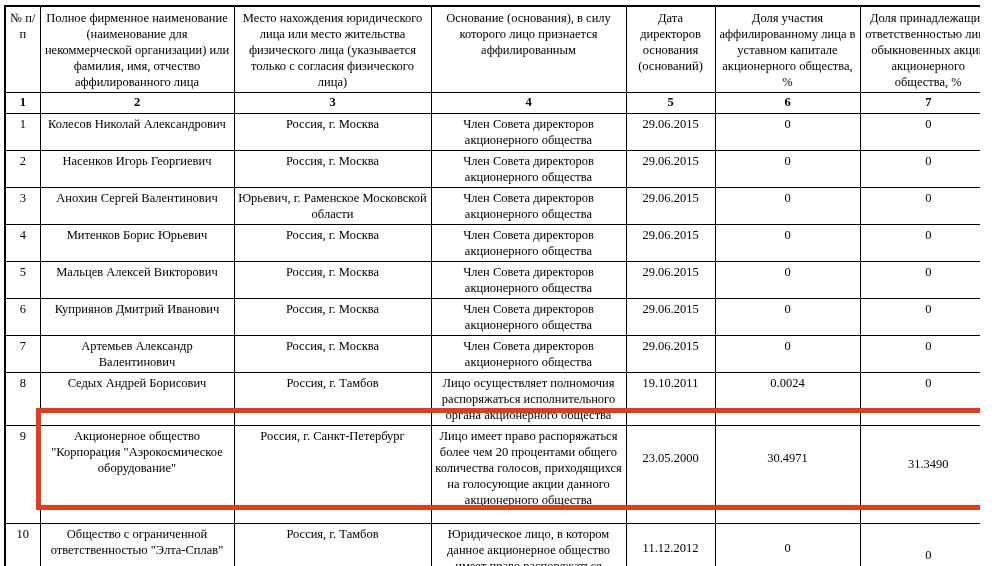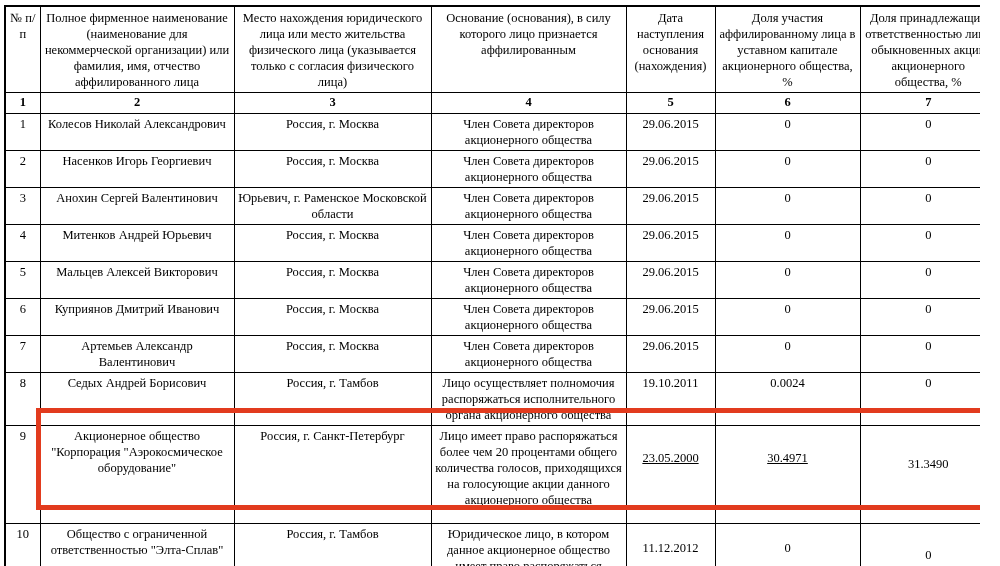--- a/index.html
+++ b/index.html
@@ -33,21 +33,21 @@
   tr.hdr td { padding-top: 3px; }
   tr.hdr { height: 81px; }
   tr.idx { height: 21px; }
   tr.idx td { font-weight: bold; padding: 1px 3px; }
   tr.r-std { height: 36px; }
   tr.r8 { height: 53px; }
   tr.r9 { height: 98px; }
   tr.r10 { height: 50px; }
   td.c-name { text-align: left; padding-left: 6px; padding-right: 4px; }
   td.c-num { padding-left: 1px; padding-right: 1px; }
-  tr.r9 td.c-date, tr.r9 td.c-cap { padding-top: 24px; text-decoration: underline; }
+  tr.r9 td.c-date, tr.r9 td.c-cap { padding-top: 24px; }
   tr.r9 td.c-com { padding-top: 30px; }
   tr.r10 td.c-date, tr.r10 td.c-cap { padding-top: 16px; }
   tr.r10 td.c-com { padding-top: 23px; }
   .hl-box {
     position: absolute;
     left: 36px;
     top: 408px;
     width: 960px;
     height: 102px;
     border: 5px solid #e23b1e;
@@ -70,21 +70,21 @@
         <col style="width:145px">
         <col style="width:137px">
     </colgroup>
 
     <tbody>
         <tr class="hdr">
       <td>№ п/п</td>
       <td>Полное фирменное наименование (наименование для некоммерческой организации) или фамилия, имя, отчество аффилированного лица</td>
       <td>Место нахождения юридического лица или место жительства физического лица (указывается только с согласия физического лица)</td>
       <td>Основание (основания), в силу которого лицо признается аффилированным</td>
-      <td>Дата наступления основания (нахождения)</td>
+      <td>Дата директоров основания (оснований)</td>
       <td>Доля участия аффилированному лица в уставном капитале акционерного общества, %</td>
       <td>Доля принадлежащих ответственностью лицу обыкновенных акций акционерного общества, %</td>
     </tr>
 
     <tr class="idx">
       <td>1</td>
       <td>2</td>
       <td>3</td>
       <td>4</td>
       <td>5</td>
@@ -117,21 +117,21 @@
       <td class="c-name">Анохин Сергей Валентинович</td>
       <td class="c-loc">Юрьевич, г. Раменское Московской области</td>
       <td class="c-basis">Член Совета директоров акционерного общества</td>
       <td class="c-date">29.06.2015</td>
       <td class="c-cap">0</td>
       <td class="c-com">0</td>
     </tr>
 
     <tr class="r-std">
       <td class="c-num">4</td>
-      <td class="c-name">Митенков Андрей Юрьевич</td>
+      <td class="c-name">Митенков Борис Юрьевич</td>
       <td class="c-loc">Россия, г. Москва</td>
       <td class="c-basis">Член Совета директоров акционерного общества</td>
       <td class="c-date">29.06.2015</td>
       <td class="c-cap">0</td>
       <td class="c-com">0</td>
     </tr>
 
     <tr class="r-std">
       <td class="c-num">5</td>
       <td class="c-name">Мальцев Алексей Викторович</td>

